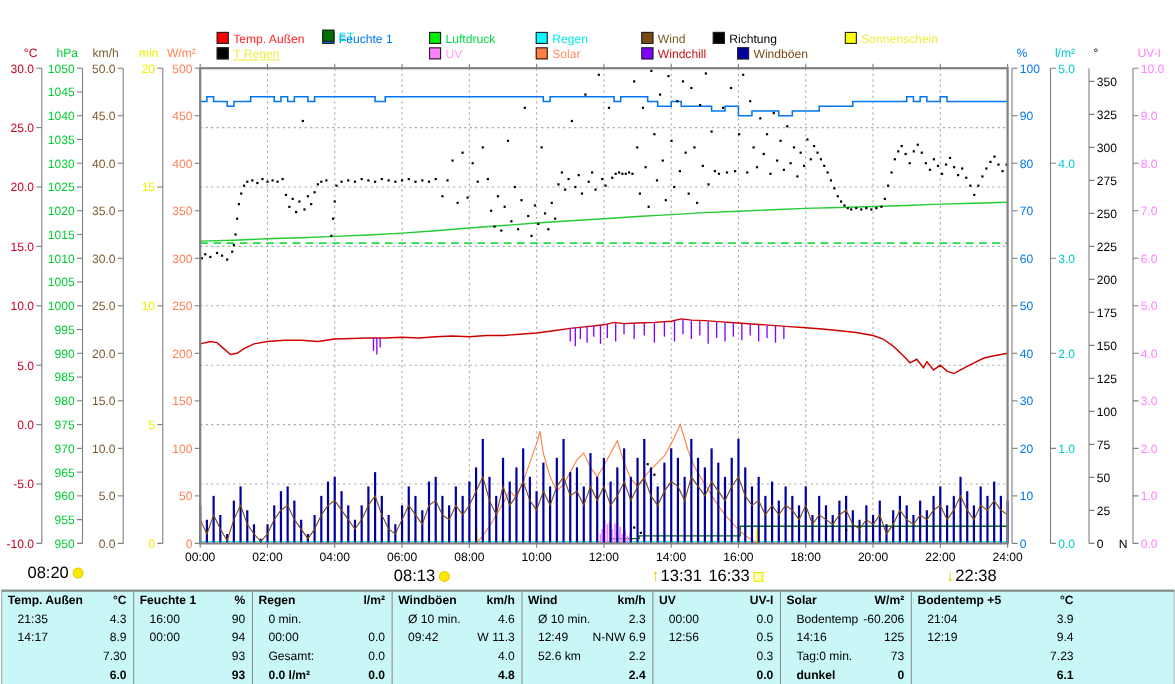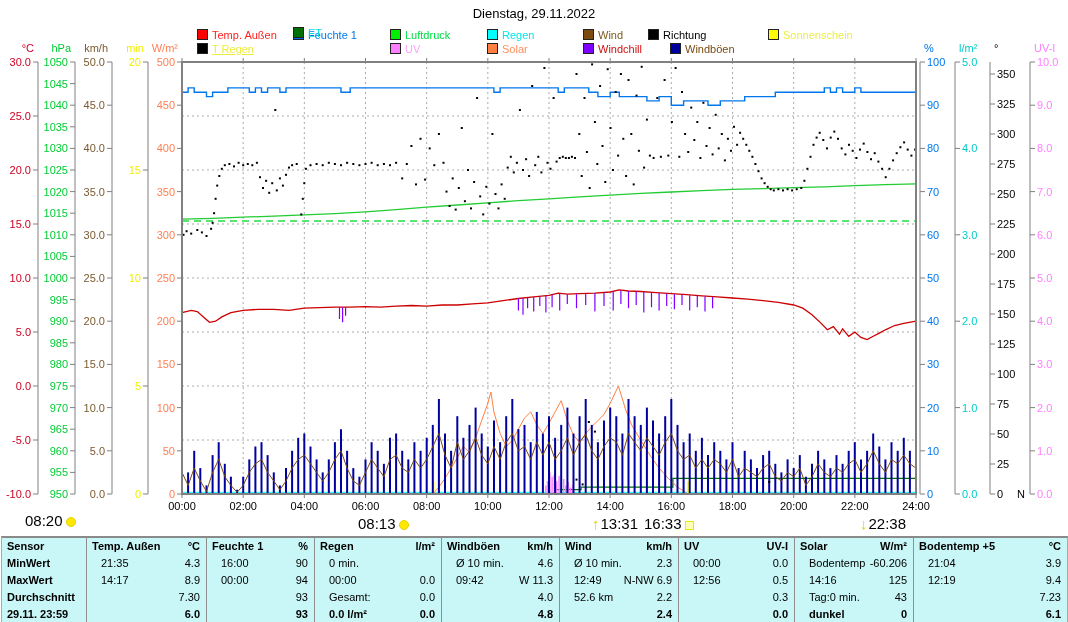--- a/index.html
+++ b/index.html
@@ -22,21 +22,20 @@
   .trow{height:17px;line-height:17px;display:flex;justify-content:space-between;padding:0 6px 0 5px;overflow:hidden;}
   .trow .tl{text-align:left;}
   .trow .tv{text-align:right;}
   .b{font-weight:bold;}
   .ind{padding-left:9px;}
 </style>
 </head>
 <body>
 
 <div id="page">
-  <div id="title">Dienstag, 29.11.2022</div>
   <div id="legend">
       <div class="lg-item" style="left: 197px; top: 29px;"><span class="sw" style="background: rgb(255, 0, 0);"></span><span style="color: rgb(255, 32, 32);">Temp. Außen</span></div>
       <div class="lg-item" style="left: 293px; top: 29px;"><span class="sw" style="background: rgb(0, 102, 238);"></span><span style="color: rgb(0, 119, 238);">Feuchte 1</span></div>
       <div class="lg-item" style="left: 390px; top: 29px;"><span class="sw" style="background: rgb(0, 238, 0);"></span><span style="color: rgb(0, 221, 68);">Luftdruck</span></div>
       <div class="lg-item" style="left: 487px; top: 29px;"><span class="sw" style="background: rgb(0, 255, 255);"></span><span style="color: rgb(0, 232, 232);">Regen</span></div>
       <div class="lg-item" style="left: 583px; top: 29px;"><span class="sw" style="background: rgb(122, 74, 16);"></span><span style="color: rgb(122, 90, 32);">Wind</span></div>
       <div class="lg-item" style="left: 648px; top: 29px;"><span class="sw" style="background: rgb(0, 0, 0);"></span><span style="color: rgb(0, 0, 0);">Richtung</span></div>
       <div class="lg-item" style="left: 768px; top: 29px;"><span class="sw" style="background: rgb(255, 255, 0);"></span><span style="color: rgb(237, 237, 64);">Sonnenschein</span></div>
       <div class="lg-item" style="left: 197px; top: 43px;"><span class="sw" style="background: rgb(0, 0, 0);"></span><span style="color: rgb(237, 237, 64); text-decoration: underline;">T Regen</span></div>
       <div class="lg-item" style="left: 293px; top: 27px;"><span class="sw" style="background: rgb(0, 112, 0);"></span><span style="color: rgb(0, 221, 221);">ET</span></div>
@@ -716,37 +715,20 @@
       <text x="1034" y="52" fill="#ff80ff" text-anchor="start" font-size="11">UV-I</text>
     </svg>
   <div id="markers">
       <div class="mk" style="left: 25px; top: 512px;"><span>08:20</span><span class="ic-sun"></span></div>
       <div class="mk" style="left: 358px;"><span>08:13</span><span class="ic-sun"></span></div>
       <div class="mk" style="left: 592px;"><span class="ic-up">↑</span><span>13:31</span></div>
       <div class="mk" style="left: 644px;"><span>16:33</span><span class="ic-sunpale"></span></div>
       <div class="mk" style="left: 860px;"><span class="ic-dn">↓</span><span>22:38</span></div>
     </div>
   <div id="summary-table">
-      <div class="tcol" style="width: 85px;">
-        <div class="trow ">
-          <span class="tl b">Sensor</span>
-        </div>
-        <div class="trow ">
-          <span class="tl b">MinWert</span>
-        </div>
-        <div class="trow ">
-          <span class="tl b">MaxWert</span>
-        </div>
-        <div class="trow ">
-          <span class="tl b">Durchschnitt</span>
-        </div>
-        <div class="trow ">
-          <span class="tl b">29.11. 23:59</span>
-        </div>
-      </div>
       <div class="tcol" style="width: 120px;">
         <div class="trow ">
           <span class="tl b">Temp. Außen</span>
           <span class="tv b">°C</span>
         </div>
         <div class="trow ">
           <span class="tl ind">21:35</span>
           <span class="tv">4.3</span>
         </div>
         <div class="trow ">
@@ -880,21 +862,21 @@
         <div class="trow ">
           <span class="tl ind">Bodentemp</span>
           <span class="tv">-60.206</span>
         </div>
         <div class="trow ">
           <span class="tl ind">14:16</span>
           <span class="tv">125</span>
         </div>
         <div class="trow ">
           <span class="tl ind">Tag:0 min.</span>
-          <span class="tv">43</span>
+          <span class="tv">73</span>
         </div>
         <div class="trow ">
           <span class="tl ind b">dunkel</span>
           <span class="tv b">0</span>
         </div>
       </div>
       <div class="tcol" style="width: 153px;">
         <div class="trow ">
           <span class="tl b">Bodentemp +5</span>
           <span class="tv b">°C</span>

